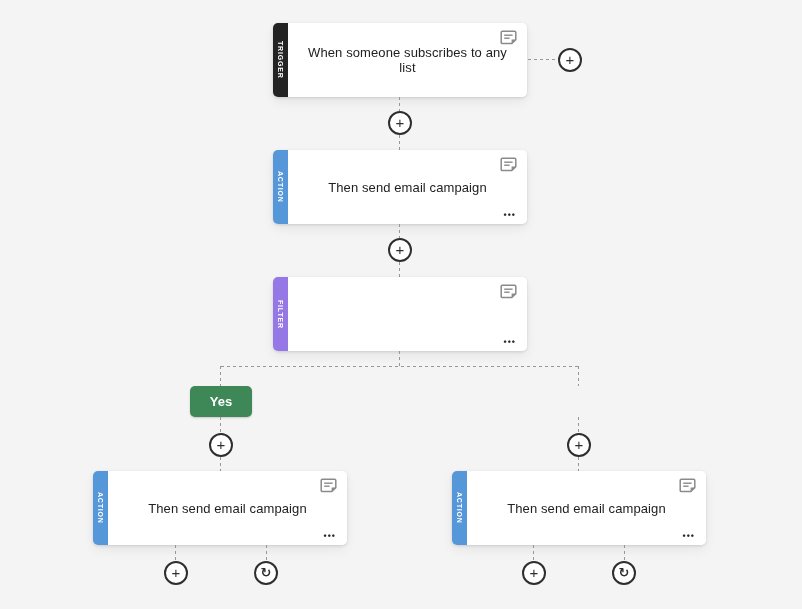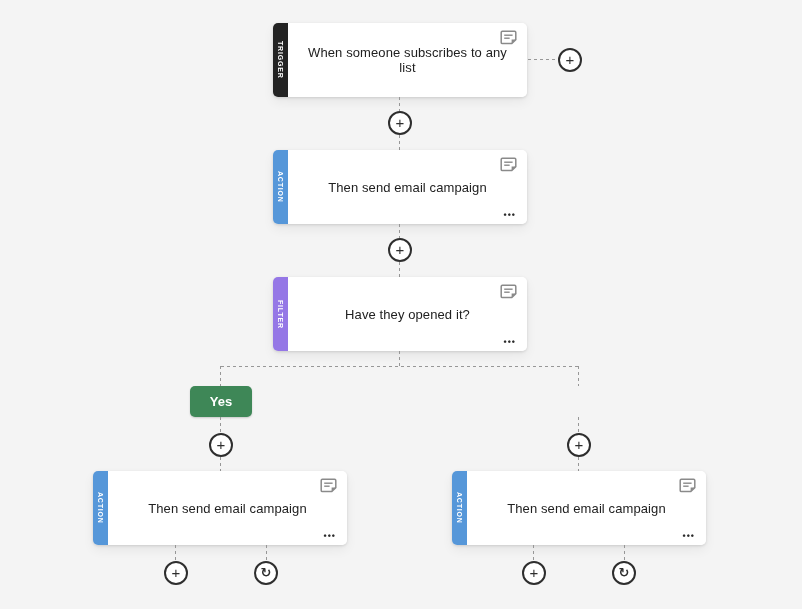--- a/index.html
+++ b/index.html
@@ -185,21 +185,20 @@
     </div>
     <div class="card-body">
       <span class="note">
         <svg width="17" height="15" viewBox="0 0 17 15">
           <path d="M2.4 1.2h12.2c.7 0 1.2.5 1.2 1.2v7.2l-4 4H2.4c-.7 0-1.2-.5-1.2-1.2V2.4c0-.7.5-1.2 1.2-1.2z" fill="none" stroke="#8a8a8a" stroke-width="1.5"></path>
           <path d="M15.6 9.4 L11.6 13.4 L11.6 9.4 Z" fill="#8a8a8a"></path>
           <line x1="4.2" y1="5.2" x2="12.6" y2="5.2" stroke="#8a8a8a" stroke-width="1.4"></line>
           <line x1="4.2" y1="8.2" x2="9.6" y2="8.2" stroke="#8a8a8a" stroke-width="1.4"></line>
         </svg>
       </span>
-      <div class="title">Have they opened it?</div>
       <span class="dots">•••</span>
     </div>
   </div>
 
   <div class="vdash" style="left:399px;top:351px;height:15px;"></div>
   <div class="hdash" style="left:221px;top:366px;width:358px;"></div>
   <div class="vdash" style="left:220px;top:366px;height:20px;"></div>
   <div class="vdash" style="left:578px;top:366px;height:20px;"></div>
 
   <div class="branch-btn branch-yes">

